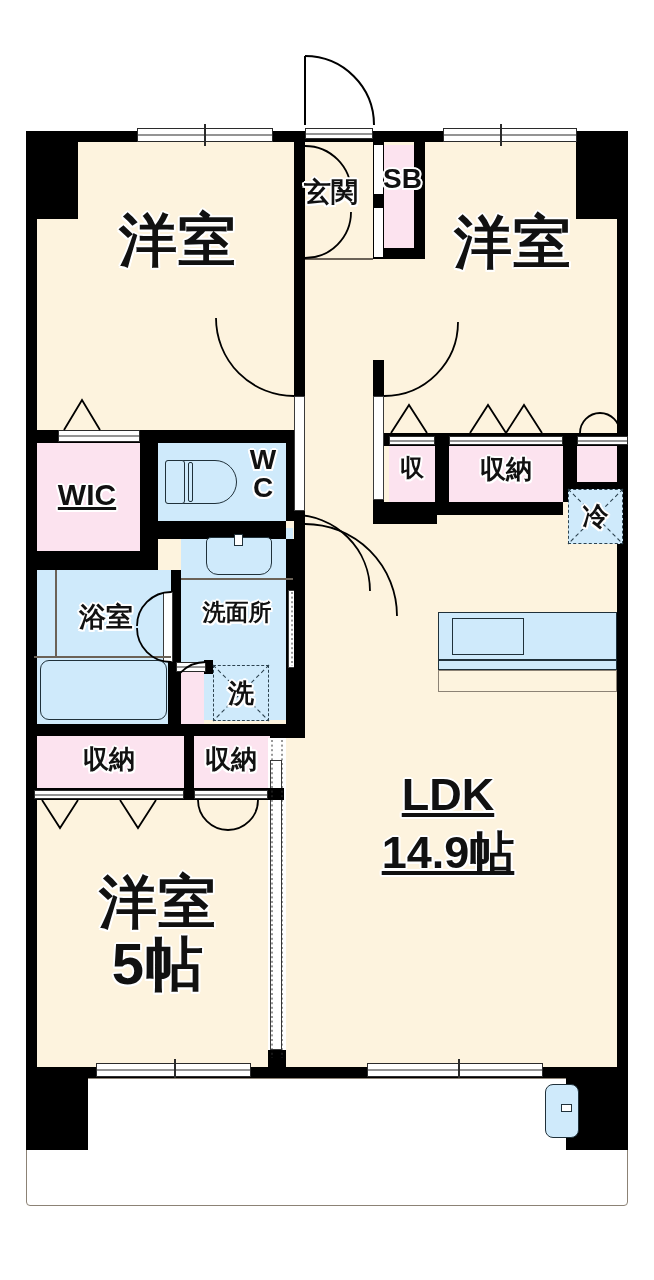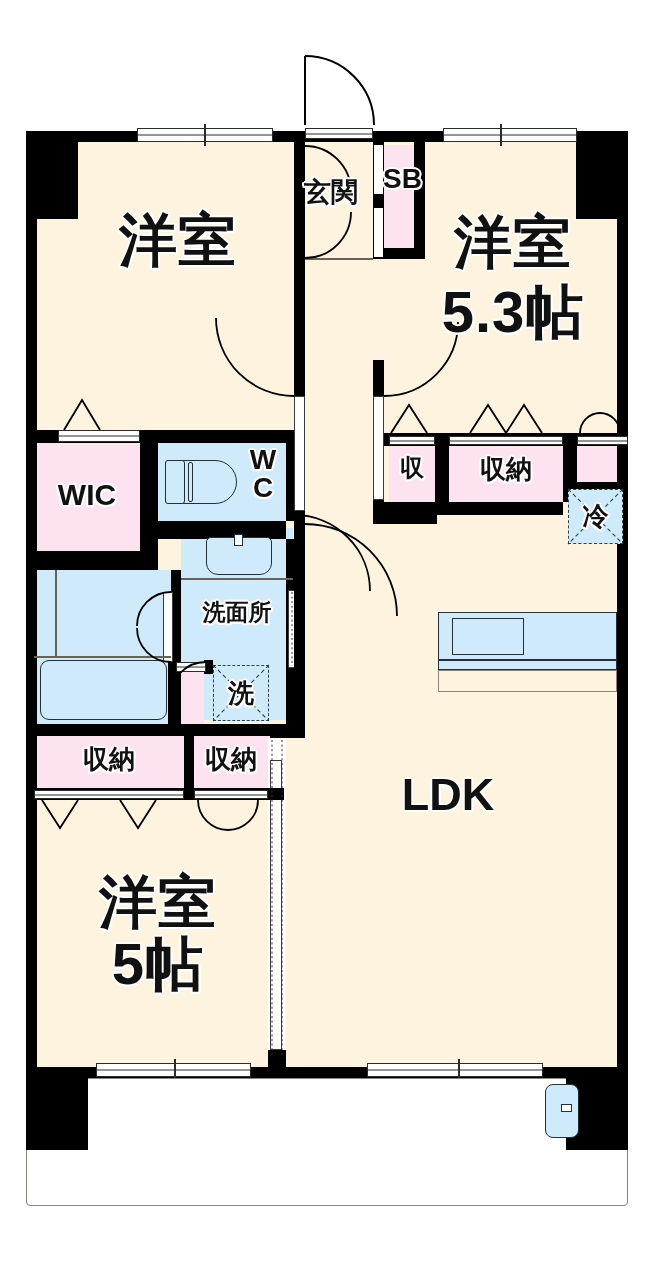--- a/index.html
+++ b/index.html
@@ -26,21 +26,21 @@
 
   
   .svgl{position:absolute;left:0;top:0;width:654px;height:1280px;pointer-events:none;}
 
   
   .lbl{position:absolute;color:#111111;font-weight:700;text-align:center;
        line-height:1.02;white-space:pre-line;
        text-shadow:2px 0 #fff,-2px 0 #fff,0 2px #fff,0 -2px #fff,
                    1.5px 1.5px #fff,-1.5px 1.5px #fff,1.5px -1.5px #fff,-1.5px -1.5px #fff;}
   .big   {font-size:58px;letter-spacing:1px;}
-  .ldk   {font-size:45px;letter-spacing:0px;}
+  .ldk   {font-size:45px;letter-spacing:0px;text-decoration:underline;}
   .mid   {font-size:27px;}
   .small {font-size:23px;}
   .tiny  {font-size:20px;}
   .wicf  {font-size:30px;font-weight:700;}
   .wcf   {font-size:28px;font-weight:700;line-height:1.0;}
   .balc  {font-size:27px;letter-spacing:2px;font-weight:700;}
 
   
   .fx{position:absolute;box-sizing:border-box;border:1.6px solid #20313a;background:#cfeafb;}
 
@@ -246,36 +246,37 @@
     </g>
 
     <g stroke="#333333" stroke-width="1" stroke-dasharray="2 2.6">
       <line x1="292" y1="592" x2="292" y2="666"></line>
     </g>
   </svg>
 
   <div class="lbl big" style="left:78px;top:210px;width:200px;">洋室</div>
 
   <div class="lbl big" style="left:413px;top:212px;width:200px;">洋室</div>
-  <div class="lbl big" style="left:403px;top:282px;width:220px;">5.3帖</div>
 
   <div class="lbl ldk" style="left:348px;top:772px;width:200px;">LDK</div>
+  <div class="lbl ldk" style="left:328px;top:830px;width:240px;">14.9帖</div>
 
   <div class="lbl big" style="left:58px;top:872px;width:200px;">洋室</div>
   <div class="lbl big" style="left:58px;top:934px;width:200px;">5帖</div>
 
   <div class="lbl mid" style="left:296px;top:179px;width:70px;">玄関</div>
 
   <div class="lbl wcf" style="left:383px;top:164px;width:32px;line-height:1.05;white-space:pre-line;">SB</div>
 
-  <div class="lbl wicf" style="left:34px;top:480px;width:106px;">WIC</div>
+  <div class="lbl wicf" style="left:34px;top:480px;width:106px;text-decoration:underline;">WIC</div>
 
   <div class="lbl wcf" style="left:243px;top:446px;width:40px;white-space:pre-line;">W
 C</div>
 
+  <div class="lbl mid" style="left:44px;top:604px;width:124px;">浴室</div>
 
   <div class="lbl small" style="left:181px;top:601px;width:112px;">洗面所</div>
 
   <div class="lbl tiny" style="left:213px;top:680px;width:56px;font-size:26px;">洗</div>
 
   <div class="lbl tiny" style="left:568px;top:503px;width:55px;font-size:26px;">冷</div>
 
   <div class="lbl tiny" style="left:389px;top:456px;width:46px;font-size:24px;">収</div>
 
   <div class="lbl small" style="left:449px;top:456px;width:114px;font-size:26px;">収納</div>

